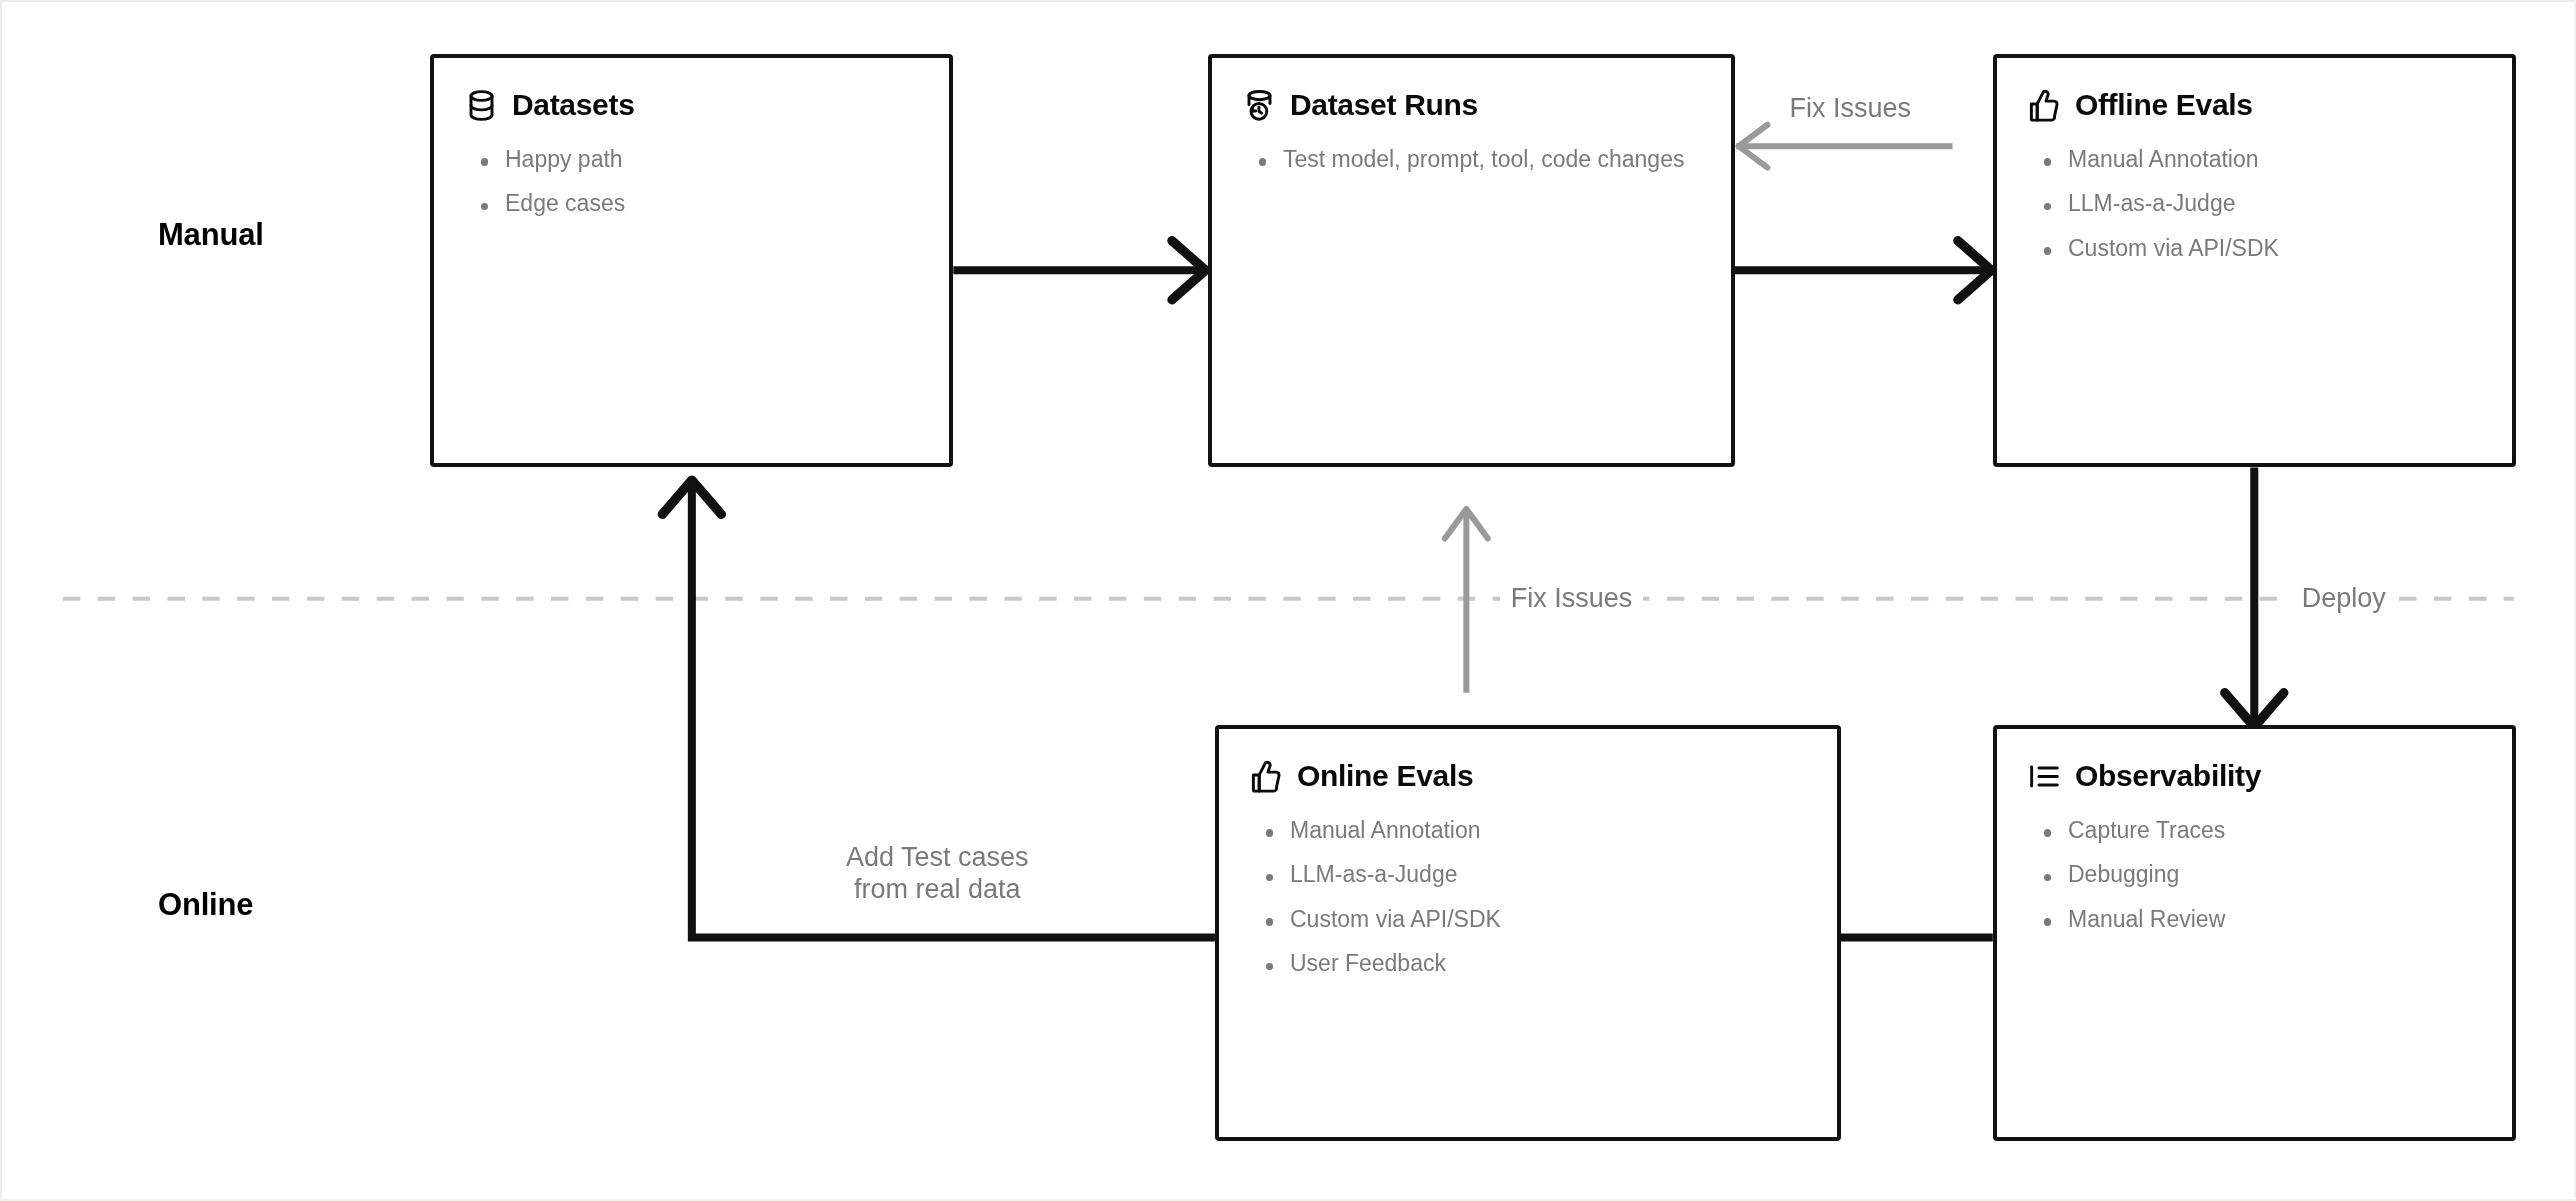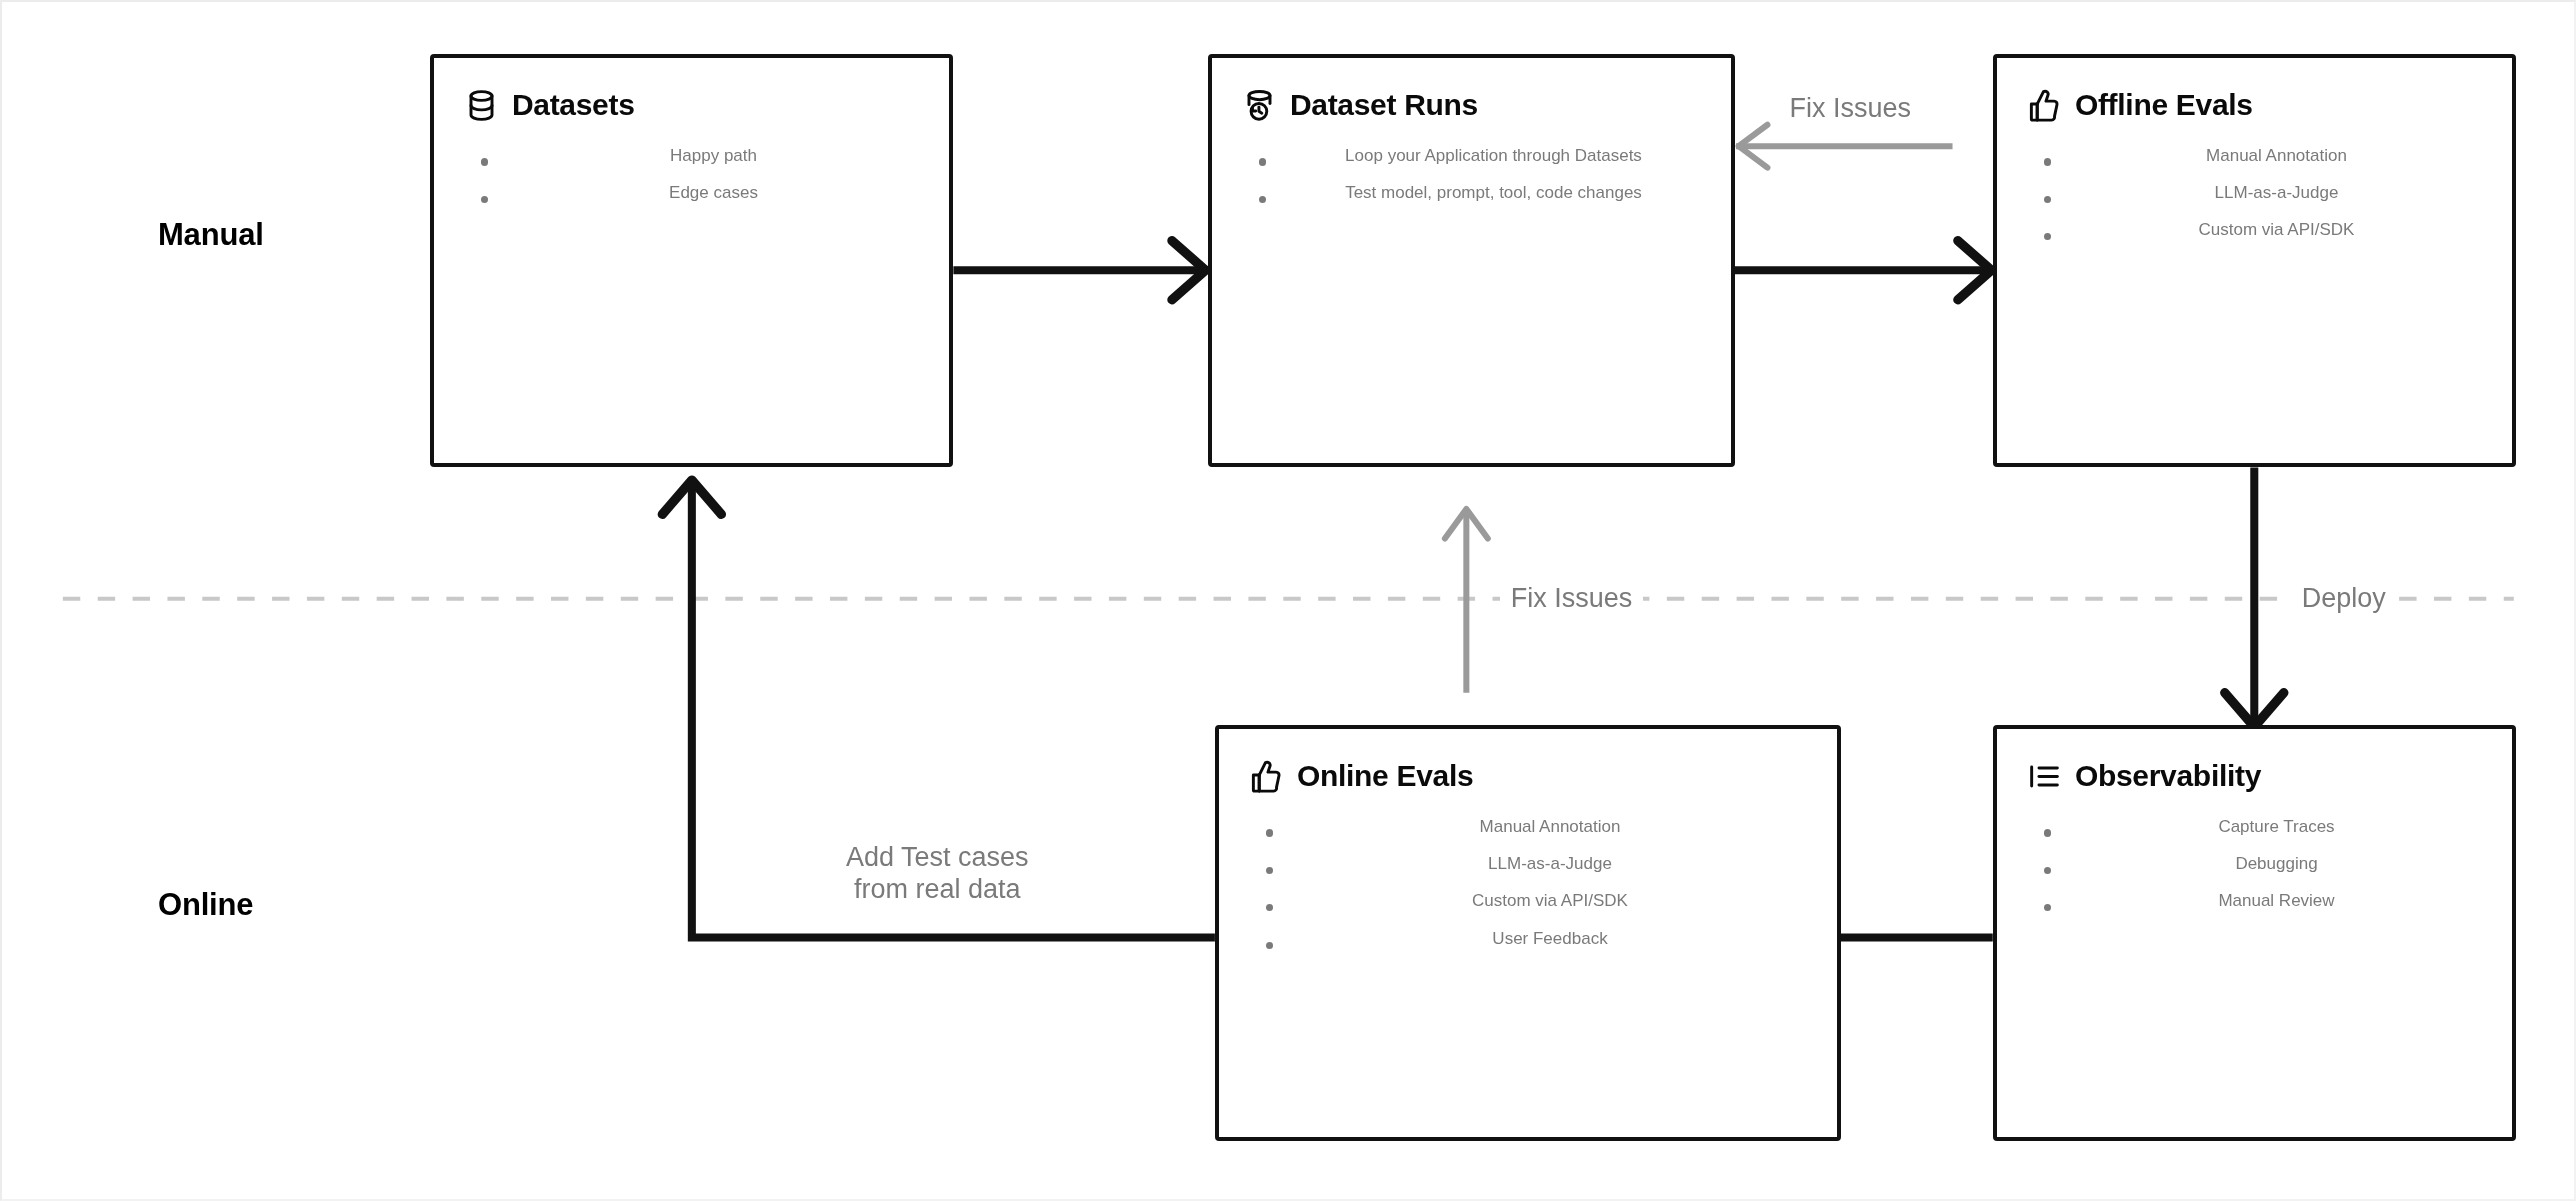--- a/index.html
+++ b/index.html
@@ -69,26 +69,25 @@
     white-space: nowrap;
     text-align: right;
   }
   .node-list {
     margin: 0;
     padding: 23px 27px 0 44px;
     list-style: none;
   }
   .node-list li {
     position: relative;
-    font-size: 17px;
+    font-size: 23px;
     line-height: 1.18;
     color: #7a7a7a;
     margin-bottom: 17.4px;
     padding-left: 27px;
-    text-align: center;
   }
   .node-list li::before {
     content: "";
     position: absolute;
     left: 2.7px;
     top: 12.7px;
     width: 7.4px;
     height: 7.4px;
     border-radius: 50%;
     background: #7a7a7a;
@@ -221,21 +220,20 @@
         <ellipse cx="12" cy="5.2" rx="7.2" ry="2.8"></ellipse>
         <path d="M19.2 5.2v5.4"></path>
         <path d="M4.8 5.2v6.2"></path>
         <circle cx="11.6" cy="16" r="5.4"></circle>
         <path d="M11.6 13.1v2.9l2 1.3"></path>
         <path d="M7.2 13.6v2.2h2.2"></path>
       </svg>
       <div class="node-title">Dataset Runs</div>
     </div>
     <ul class="node-list">
-      <li>Loop your Application through Datasets</li>
       <li>Test model, prompt, tool, code changes</li>
     </ul>
   </div>
 
   <div class="node" id="node-offline-evals">
     <div class="node-head">
       <svg class="node-icon" viewBox="0 0 24 24" fill="none" stroke="#0a0a0a" stroke-width="2" stroke-linecap="round" stroke-linejoin="round">
         <path d="M7 22V11"></path>
         <path d="M3 11h4v11H3.8A0.8 0.8 0 0 1 3 21.2z"></path>
         <path d="M7 11l4.2-8.4a2.1 2.1 0 0 1 3.1 2.6L13 9h5.6a2 2 0 0 1 1.95 2.46l-1.7 8A2 2 0 0 1 16.9 22H7"></path>

